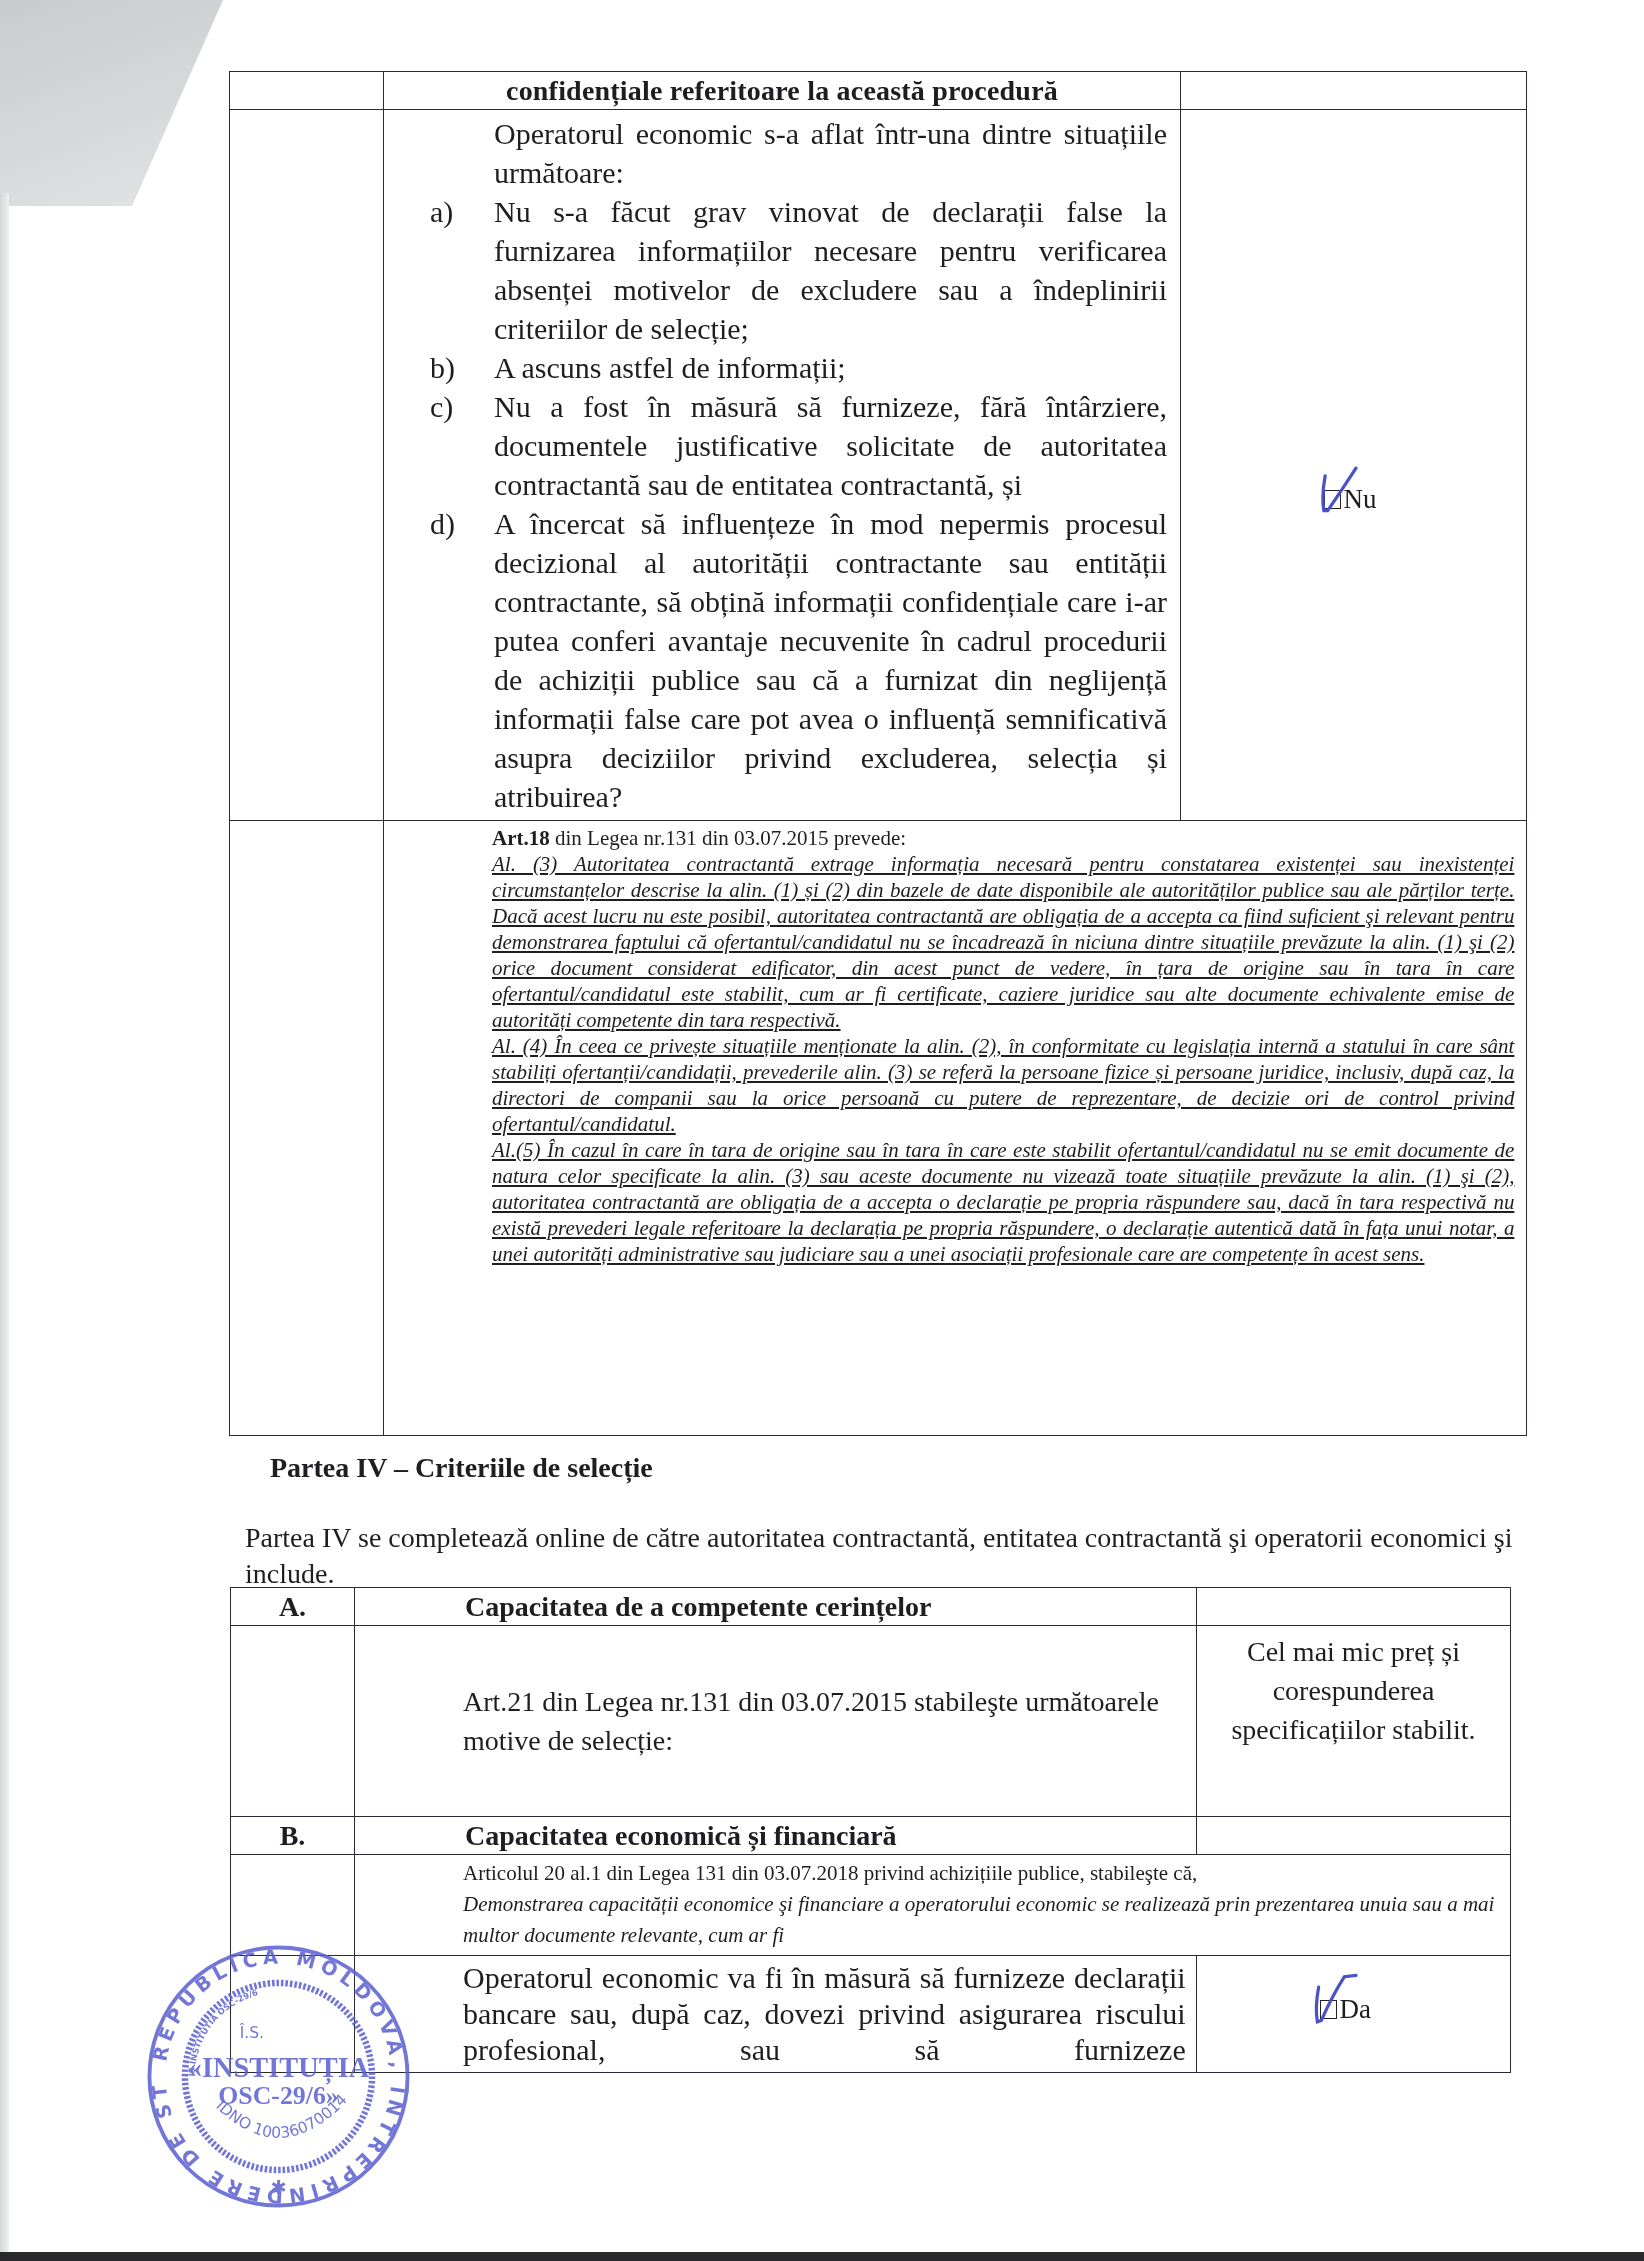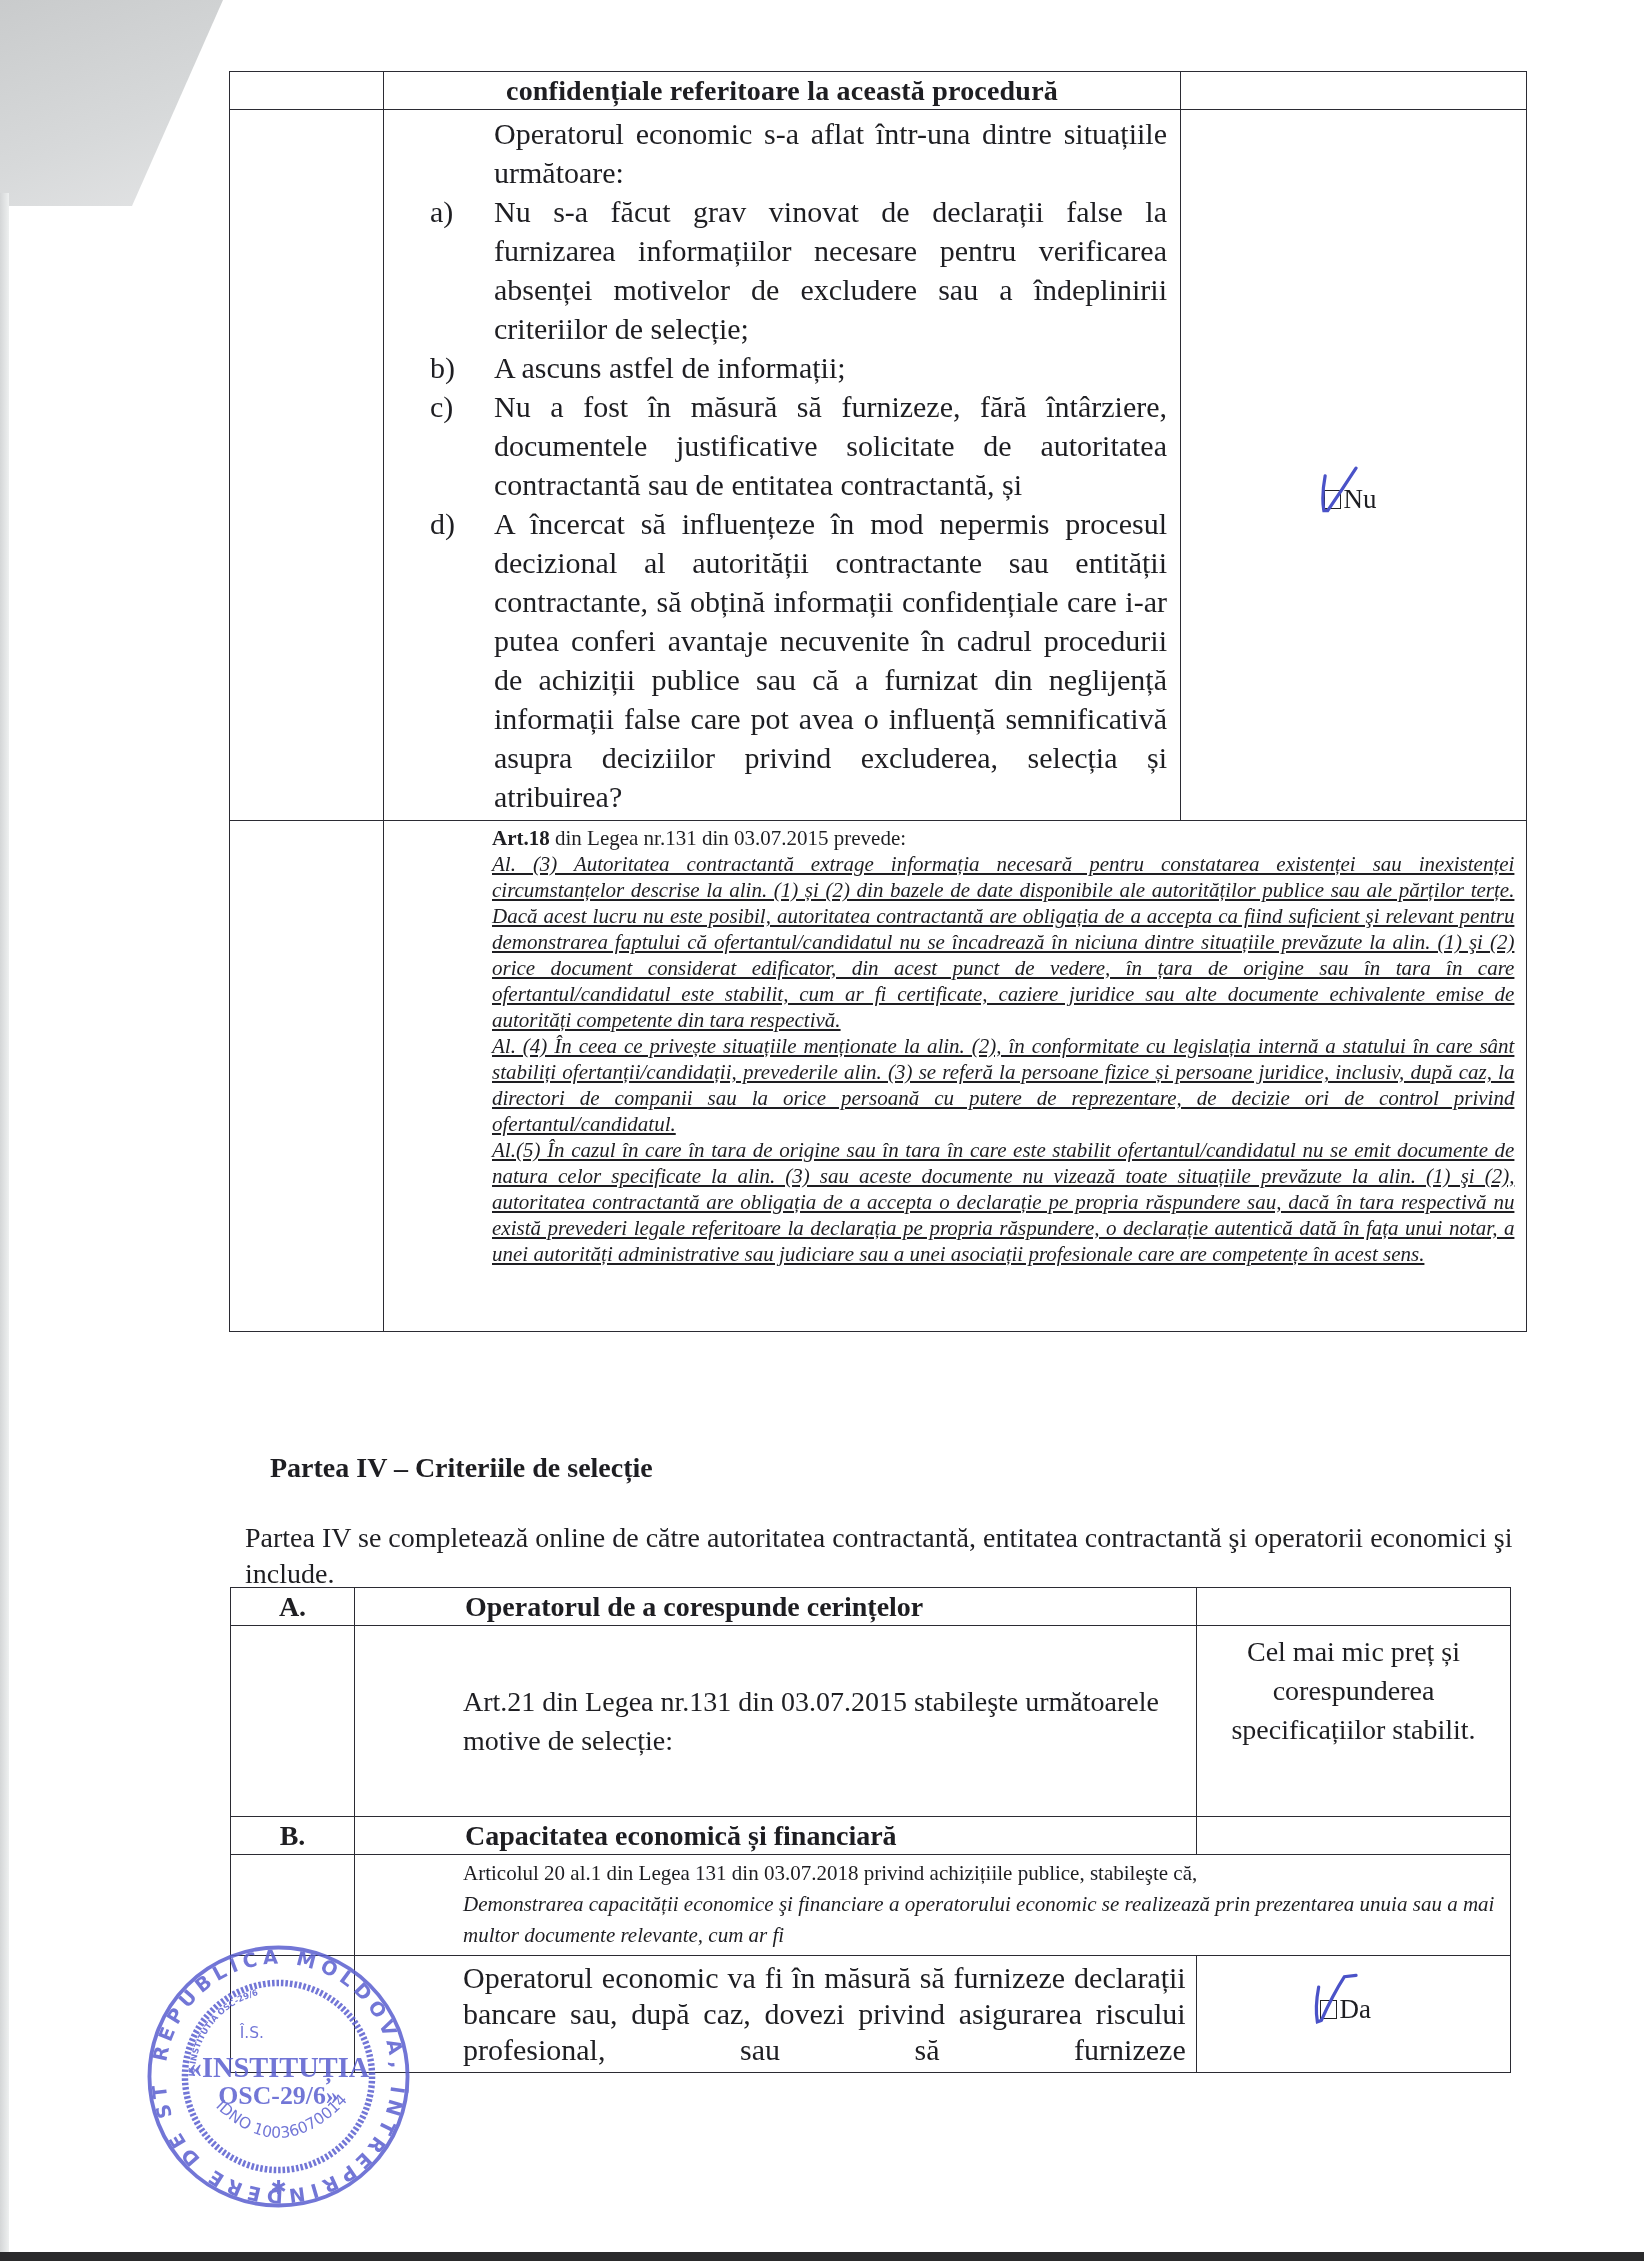--- a/index.html
+++ b/index.html
@@ -146,21 +146,21 @@
     <td class="answer-cell">
       <div class="check" style="left:143px; top:376px;">
         <span class="box"></span>
         <span>Nu</span>
         <svg width="45" height="52" style="left:-3.9px; top:-22px;" viewBox="0 0 70 80">
           <path d="M8 18 Q2 50 6 72 L12 72 Q34 40 56 6" fill="none" stroke="#4a52c8" stroke-width="5" stroke-linecap="round"></path>
         </svg>
       </div>
     </td>
   </tr>
-  <tr style="height:511px">
+  <tr style="height:615px">
     <td></td>
     <td colspan="2" class="law-cell">
       <div class="law-title"><b>Art.18</b><span> din Legea nr.131 din 03.07.2015 prevede:</span></div>
       <div class="law-para">Al. (3) Autoritatea contractantă extrage informația necesară pentru constatarea existenței sau inexistenței circumstanțelor descrise la alin. (1) și (2) din bazele de date disponibile ale autorităților publice sau ale părților terțe. Dacă acest lucru nu este posibil, autoritatea contractantă are obligația de a accepta ca fiind suficient şi relevant pentru demonstrarea faptului că ofertantul/candidatul nu se încadrează în niciuna dintre situațiile prevăzute la alin. (1) şi (2) orice document considerat edificator, din acest punct de vedere, în țara de origine sau în tara în care ofertantul/candidatul este stabilit, cum ar fi certificate, caziere juridice sau alte documente echivalente emise de autorități competente din tara respectivă.</div>
       <div class="law-para">Al. (4) În ceea ce privește situațiile menționate la alin. (2), în conformitate cu legislația internă a statului în care sânt stabiliți ofertanții/candidații, prevederile alin. (3) se referă la persoane fizice și persoane juridice, inclusiv, după caz, la directori de companii sau la orice persoană cu putere de reprezentare, de decizie ori de control privind ofertantul/candidatul.</div>
       <div class="law-para">Al.(5) În cazul în care în tara de origine sau în tara în care este stabilit ofertantul/candidatul nu se emit documente de natura celor specificate la alin. (3) sau aceste documente nu vizează toate situațiile prevăzute la alin. (1) şi (2), autoritatea contractantă are obligația de a accepta o declarație pe propria răspundere sau, dacă în tara respectivă nu există prevederi legale referitoare la declarația pe propria răspundere, o declarație autentică dată în fața unui notar, a unei autorități administrative sau judiciare sau a unei asociații profesionale care are competențe în acest sens.</div>
     </td>
   </tr>
 </tbody>
   </table>
@@ -170,21 +170,21 @@
 
 <table class="grid" id="t2">
   <colgroup>
       <col class="c1">
       <col class="c2">
       <col class="c3">
     </colgroup>
   <tbody>
       <tr class="hrow">
     <td class="letter">A.</td>
-    <td class="hdr">Operatorul de a corespunde cerințelor</td>
+    <td class="hdr">Capacitatea de a competente cerințelor</td>
     <td></td>
   </tr>
   <tr class="a-body">
     <td></td>
     <td class="a-text">Art.21 din Legea nr.131 din 03.07.2015 stabileşte următoarele motive de selecție:</td>
     <td class="a-answer">Cel mai mic preț și corespunderea specificațiilor stabilit.</td>
   </tr>
   <tr class="hrow">
     <td class="letter">B.</td>
     <td class="hdr">Capacitatea economică și financiară</td>

